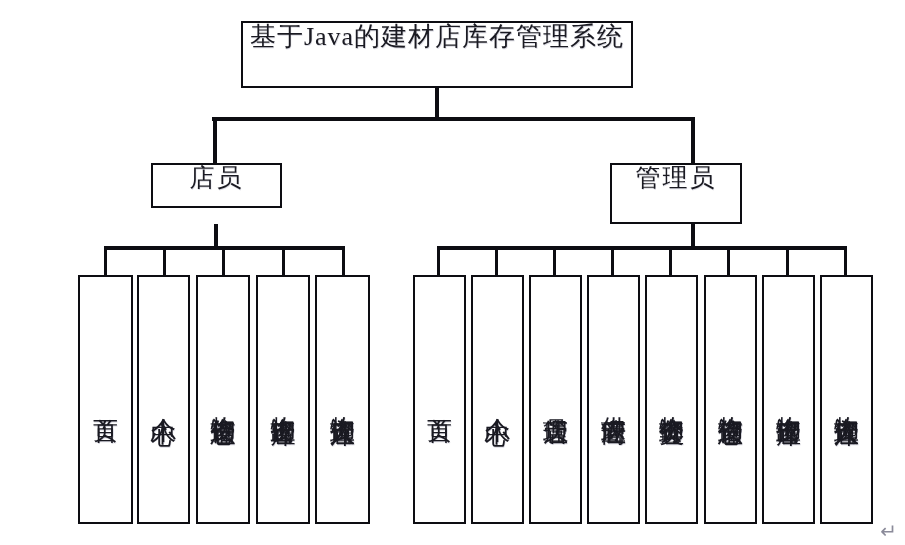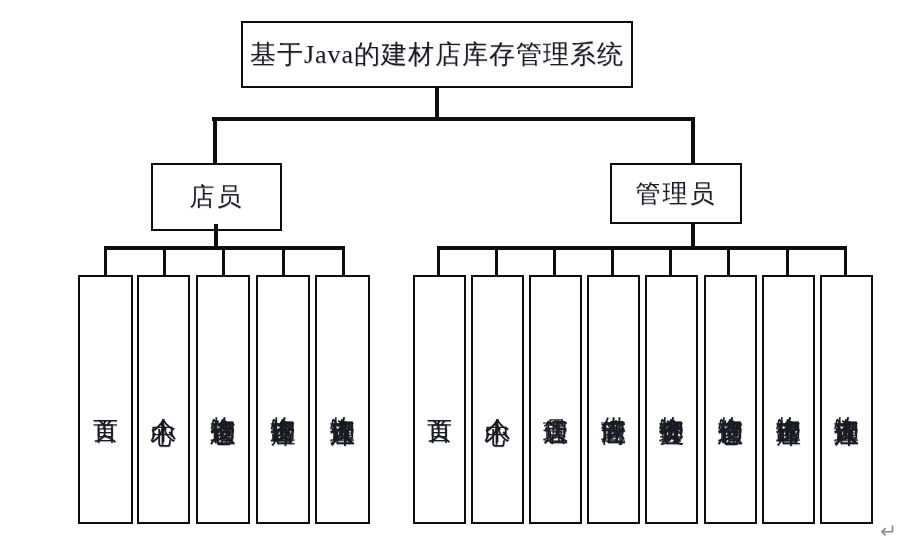--- a/index.html
+++ b/index.html
@@ -15,21 +15,20 @@
     font-family: "Liberation Serif", "DejaVu Serif", serif;
     overflow: hidden;
   }
   
   .node {
     position: absolute;
     box-sizing: border-box;
     border: 2px solid #0d0d12;
     background: #ffffff;
     display: flex;
-    align-items: center;
     justify-content: center;
     color: #1a1a22;
   }
   .node-label {
     display: block;
     line-height: 1.04;
     letter-spacing: 0.5px;
     white-space: pre;
     text-shadow: 0.6px 0.6px 0 rgba(140,140,165,0.30);
   }
@@ -46,21 +45,21 @@
   }
   
   .role-node .node-label {
     font-size: 25px;
     letter-spacing: 2px;
   }
   #role-node-clerk {
     left: 151px;
     top: 163px;
     width: 131px;
-    height: 68px;
+    height: 45px;
   }
   #role-node-admin {
     left: 610px;
     top: 163px;
     width: 132px;
     height: 61px;
   }
   
   .leaf {
     position: absolute;

